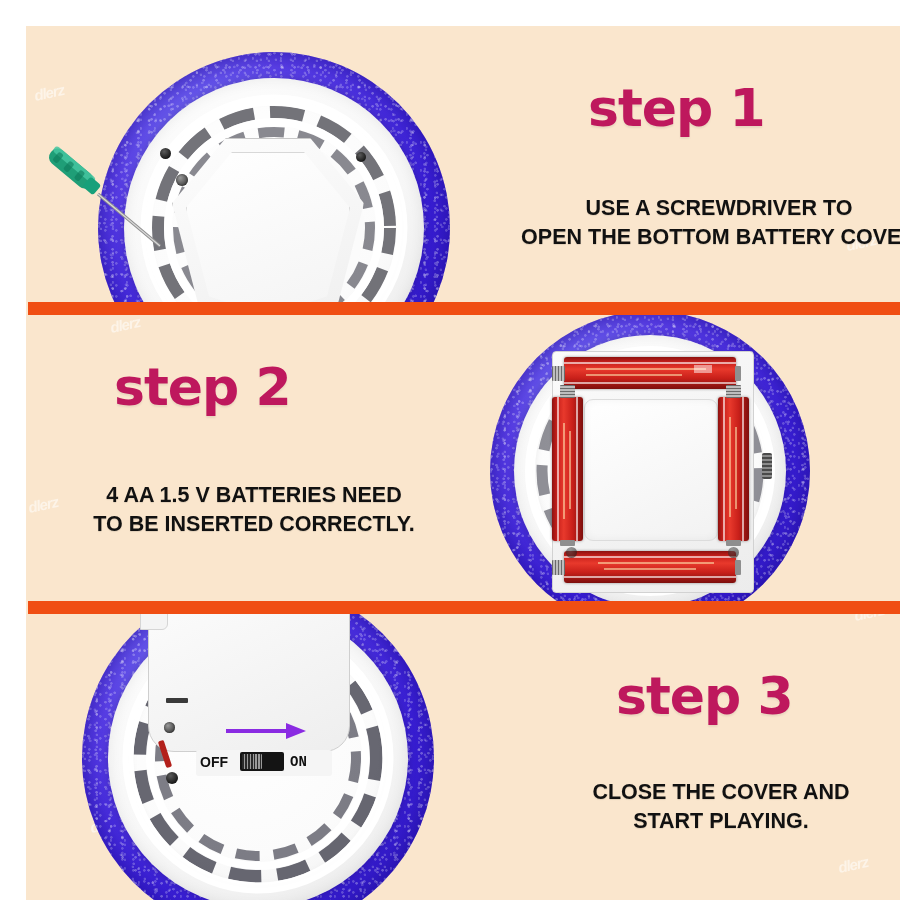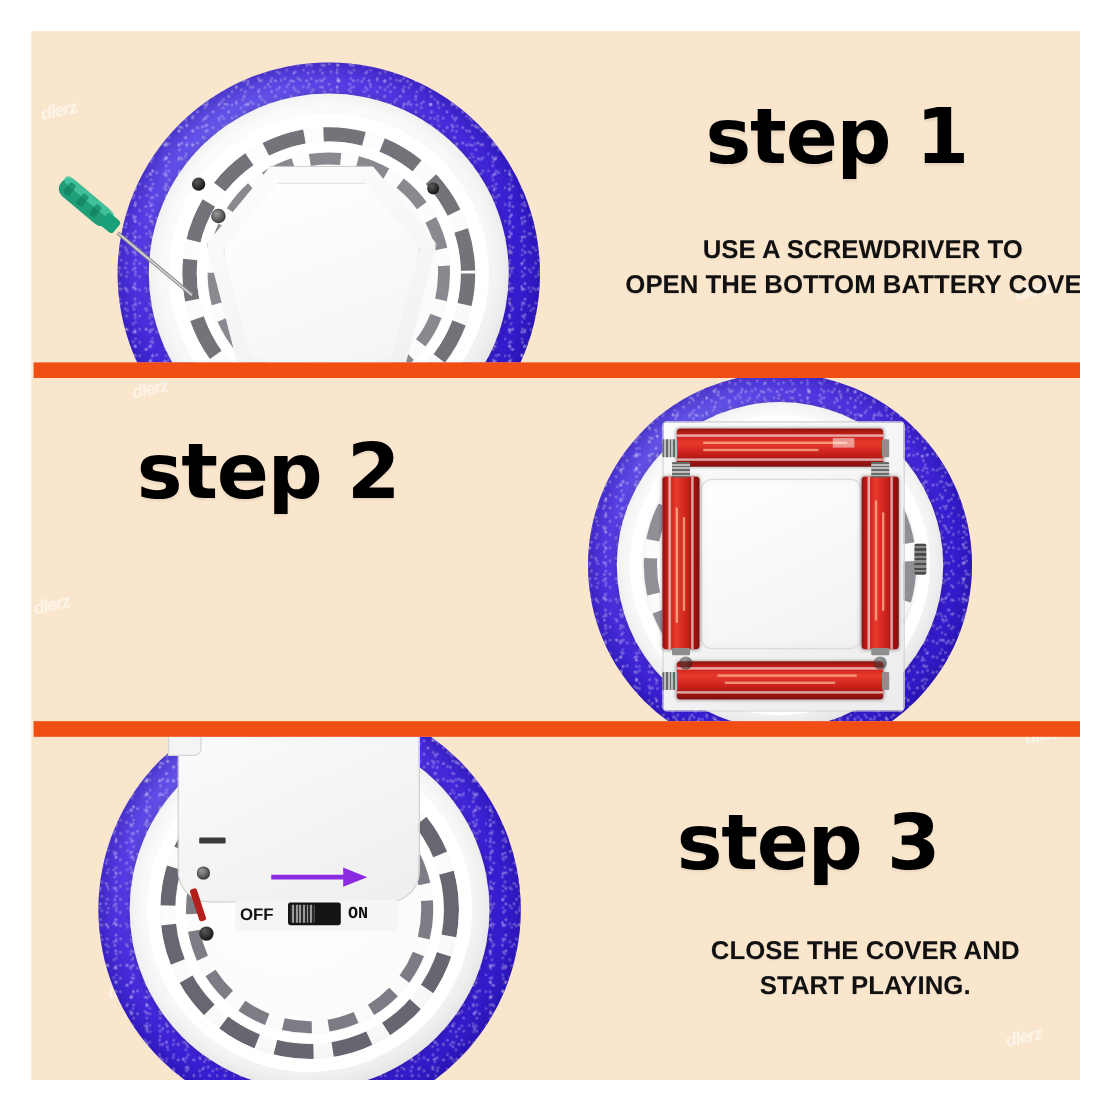--- a/index.html
+++ b/index.html
@@ -61,22 +61,22 @@
     position: absolute;
     overflow: hidden;
   }
   #panel-1 { left: 0px;   top: 0px;   width: 922px; height: 302px; }
   #panel-2 { left: 0px;   top: 315px; width: 922px; height: 286px; }
   #panel-3 { left: 0px;   top: 614px; width: 922px; height: 308px; }
 
   
   .step-heading {
     position: absolute;
-    color: #000000;
-    font-size: 64px;
+    color: #be185d;
+    font-size: 52px;
     font-weight: bold;
     font-family: "DejaVu Sans", sans-serif;
     letter-spacing: -1px;
     white-space: nowrap;
     z-index: 30;
     text-shadow: 0 2px 2px rgba(0,0,0,0.07);
     text-align: right;
   }
   .step-body {
     position: absolute;
@@ -388,20 +388,22 @@
         <div class="spring vert" style="left:236px; top:74px; width:15px; height:13px;"></div>
         <div class="terminal" style="left:236px; top:229px; width:15px; height:6px;"></div>
 
         <div class="side-button" style="left:272px; top:142px; width:10px; height:26px;"></div>
 
         <div class="screw-dark" style="left:76px; top:236px; width:11px; height:11px; opacity:0.55;"></div>
         <div class="screw-dark" style="left:238px; top:236px; width:11px; height:11px; opacity:0.55;"></div>
       </div>
 
       <div class="step-heading" id="heading-2" style="left:114px; top:42px;">step 2</div>
+      <div class="step-body" id="body-2" style="left:56px; top:166px; width:396px;">4 AA 1.5 V BATTERIES NEED
+TO BE INSERTED CORRECTLY.</div>
     </div>
 
     <div class="panel" id="panel-3" style="left:-26px; top:588px; height:334px;">
 
       <div class="disc" style="left:82px; top:-32px; width:352px; height:352px;">
         <div class="foam-ring"></div>
 
         <div class="shell" style="left:26px; top:26px; width:300px; height:300px;"></div>
         <div class="shell-inner" style="left:46px; top:46px; width:260px; height:260px;"></div>
 
@@ -430,21 +432,21 @@
           <line x1="2" y1="11" x2="64" y2="11" stroke="#8a2be2" stroke-width="4"></line>
           <polygon points="62,3 82,11 62,19" fill="#8a2be2"></polygon>
         </svg>
 
         <div class="switch-label" style="left:118px; top:172px;">OFF</div>
         <div class="switch-track" style="left:158px; top:170px; width:44px; height:19px;"></div>
         <div class="switch-knob" style="left:160px; top:172px; width:20px; height:15px;"></div>
         <div class="switch-label" style="left:208px; top:172px;font-family:Liberation Mono, monospace;">ON</div>
       </div>
 
-      <div class="step-heading" id="heading-3" style="left:564px; top:52px;">step 3</div>
+      <div class="step-heading" id="heading-3" style="left:616px; top:52px;">step 3</div>
       <div class="step-body" id="body-3" style="left:512px; top:164px; width:418px;">CLOSE THE COVER AND
 START PLAYING.</div>
     </div>
 
     <div class="divider" id="divider-1" style="left:2px; top:276px; width:872px;"></div>
     <div class="divider" id="divider-2" style="left:2px; top:575px; width:872px;"></div>
 
   </div>
 </div>
 

